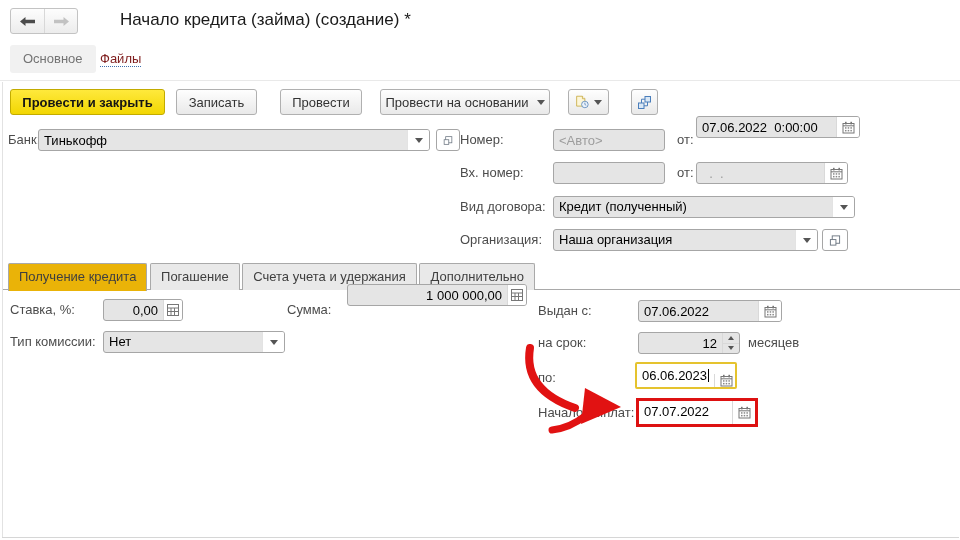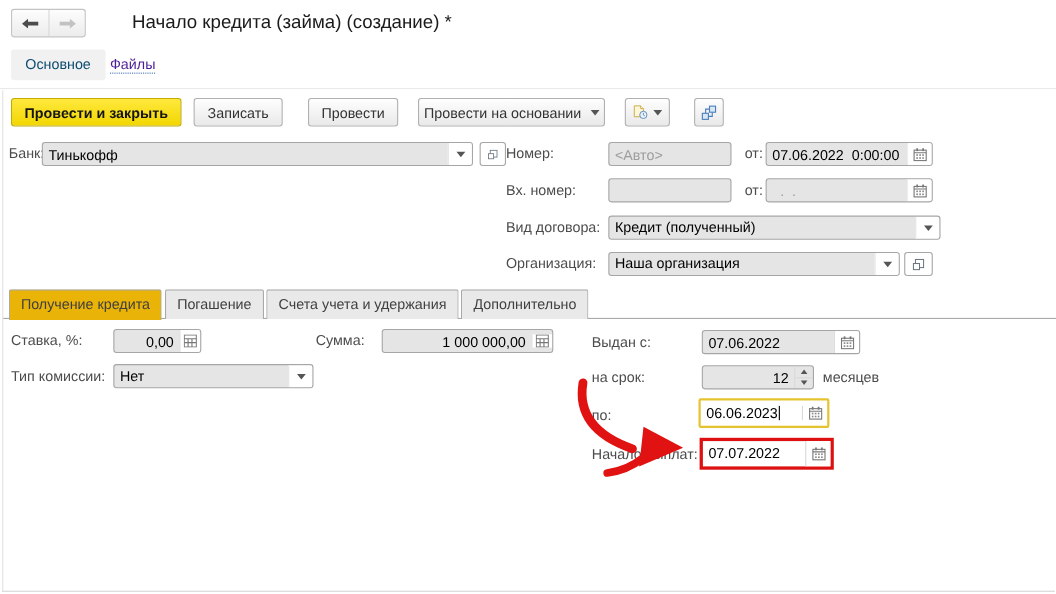--- a/index.html
+++ b/index.html
@@ -8,22 +8,22 @@
     background:#fff;font-family:"Liberation Sans",sans-serif;font-size:13px;color:#333;
   }
   .frame-left{position:absolute;left:2px;top:82px;width:1px;height:456px;background:#e2e2e2;}
   .frame-bottom{position:absolute;left:2px;top:537px;width:957px;height:1px;background:#d6d6d6;}
 
   
   .navgroup{position:absolute;left:10px;top:8px;display:flex;border:1px solid #c3c3c3;border-radius:3px;overflow:hidden;background:linear-gradient(#fdfdfd,#ececec);}
   .navbtn{width:33px;height:24px;display:flex;align-items:center;justify-content:center;border:none;background:transparent;padding:0;cursor:pointer;}
   .navbtn+.navbtn{border-left:1px solid #d8d8d8;}
   .title{position:absolute;left:120px;top:8px;font-size:17px;line-height:24px;color:#1a1a1a;white-space:nowrap;}
-  .chip{position:absolute;left:10px;top:45px;background:#f1f1f1;border-radius:3px;padding:0 13px;line-height:28px;color:#0c4a6e;cursor:pointer;}
-  .filelink{position:absolute;left:100px;top:51px;color:#4c1d95;border-bottom:1px dotted #3d6fad;cursor:pointer;text-decoration:none;}
+  .chip{position:absolute;left:10px;top:45px;background:#f1f1f1;border-radius:3px;padding:0 13px;line-height:28px;color:#737373;cursor:pointer;}
+  .filelink{position:absolute;left:100px;top:51px;color:#7f1d1d;border-bottom:1px dotted #3d6fad;cursor:pointer;text-decoration:none;}
   .hsep{position:absolute;left:0;top:80px;width:960px;height:1px;background:#e9e9e9;}
 
   
   .btn{position:absolute;top:89px;height:26px;border:1px solid #b0b0b0;border-radius:3px;
        background:linear-gradient(#fefefe,#e9e9e9);color:#333;display:flex;align-items:center;
        justify-content:center;padding:0 10px;box-sizing:border-box;font-size:13px;cursor:pointer;white-space:nowrap;}
   .btn.primary{background:linear-gradient(#ffe93c,#f2d602);border-color:#c2ab00;font-weight:bold;color:#151515;}
   .caret{width:0;height:0;border-left:4px solid transparent;border-right:4px solid transparent;border-top:5px solid #555;}
   .btn .caret{margin-left:8px;}
 
@@ -46,22 +46,22 @@
   .tri-up{width:0;height:0;border-left:3px solid transparent;border-right:3px solid transparent;border-bottom:4px solid #555;}
   .tri-dn{width:0;height:0;border-left:3px solid transparent;border-right:3px solid transparent;border-top:4px solid #555;}
 
   
   .tabstrip{position:absolute;left:3px;right:0;top:263px;height:26px;border-bottom:1px solid #a9a9a9;padding-left:5px;box-sizing:content-box;}
   .tab{display:inline-block;height:26px;line-height:26px;padding:0 10px;border:1px solid #a9a9a9;border-bottom:none;
        background:#e9e9e9;margin-right:-1px;border-radius:2px 2px 0 0;position:relative;color:#3f3f3f;cursor:pointer;vertical-align:top;}
   .tab.active{background:#eab308;height:27px;z-index:2;}
 
   
-  .focus-field{position:absolute;left:635px;top:362px;width:119px;height:27px;border:2px solid #e5c32e;border-radius:2px;
-               background:#fff;box-sizing:border-box;display:flex;align-items:center;overflow:hidden;}
+  .focus-field{position:absolute;left:635px;top:362px;width:102px;height:27px;border:2px solid #e5c32e;border-radius:2px;
+               background:#fff;box-sizing:border-box;display:flex;align-items:flex-end;overflow:hidden;}
   .alert-field{position:absolute;left:636px;top:398px;width:122px;height:29px;border:3px solid #dd1111;
                background:#fff;box-sizing:border-box;display:flex;align-items:stretch;overflow:hidden;}
   .focus-field .val,.alert-field .val{flex:1;line-height:22px;padding:0 5px;color:#000;white-space:nowrap;}
   .caret-bar{display:inline-block;width:1px;height:13px;background:#000;margin-left:1px;vertical-align:-2px;}
 
   .arrow-layer{position:absolute;left:515px;top:338px;width:130px;height:105px;z-index:6;pointer-events:none;}
 </style>
 </head>
 <body>
 
@@ -121,21 +121,21 @@
     <rect x="3.5" y="1.5" width="8" height="8" fill="#fff" stroke="#6b7580"></rect>
     <rect x="1.5" y="5.5" width="6" height="6" fill="#fff" stroke="#6b7580"></rect>
   </svg>
 </button>
 
 <div class="lbl" style="left:460px;top:129px;">Номер:</div>
 <div class="group" style="left:553px;top:129px;width:112px;">
   <input placeholder="&lt;Авто&gt;" style="">
 </div>
 <div class="lbl" style="left:677px;top:129px;">от:</div>
-<div class="group" style="left:696px;top:129px;width:152px;">
+<div class="group" style="left:696px;top:116px;width:164px;">
   <input value="07.06.2022  0:00:00" style="">
   <span class="sidebtn">
     <svg width="13" height="13" viewBox="0 0 13 13">
       <rect x="1" y="2.5" width="11" height="9.5" fill="#fff" stroke="#777"></rect>
       <path d="M1 4.8 H12" stroke="#777"></path>
       <rect x="3" y="0.8" width="1.6" height="2.6" fill="#777"></rect>
         <rect x="8.4" y="0.8" width="1.6" height="2.6" fill="#777"></rect>
       <g fill="#888">
           <rect x="3" y="6.2" width="1.5" height="1.5"></rect>
           <rect x="5.7" y="6.2" width="1.5" height="1.5"></rect>
@@ -207,21 +207,21 @@
   <input class="num" value="0,00" style="">
   <span class="sidebtn calc">
     <svg width="12" height="12" viewBox="0 0 12 12">
       <rect x="0.5" y="0.5" width="11" height="11" fill="#fff" stroke="#777"></rect>
       <path d="M0.5 4 H11.5 M0.5 7.5 H11.5 M4 4 V11.5 M7.5 4 V11.5" stroke="#777" fill="none"></path>
     </svg>
   </span>
 </div>
 
 <div class="lbl" style="left:287px;top:299px;">Сумма:</div>
-<div class="group" style="left:347px;top:299px;width:156px;align-items:center;">
+<div class="group" style="left:347px;top:284px;width:180px;">
   <input class="num" value="1 000 000,00" style="">
   <span class="sidebtn calc">
     <svg width="12" height="12" viewBox="0 0 12 12">
       <rect x="0.5" y="0.5" width="11" height="11" fill="#fff" stroke="#777"></rect>
       <path d="M0.5 4 H11.5 M0.5 7.5 H11.5 M4 4 V11.5 M7.5 4 V11.5" stroke="#777" fill="none"></path>
     </svg>
   </span>
 </div>
 
 <div class="lbl" style="left:538px;top:300px;">Выдан с:</div>

